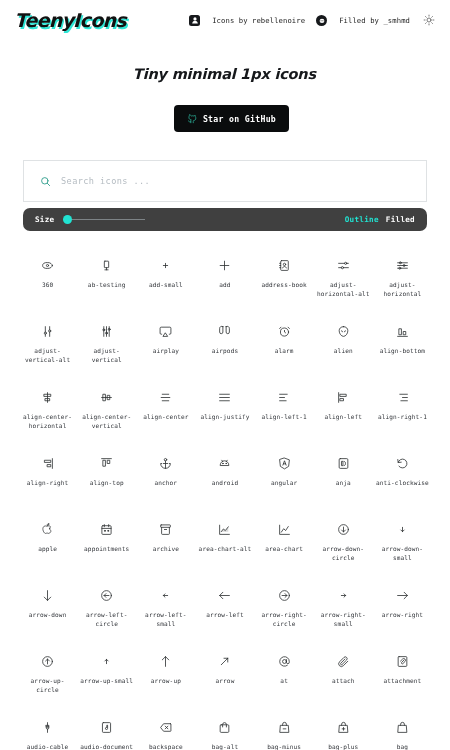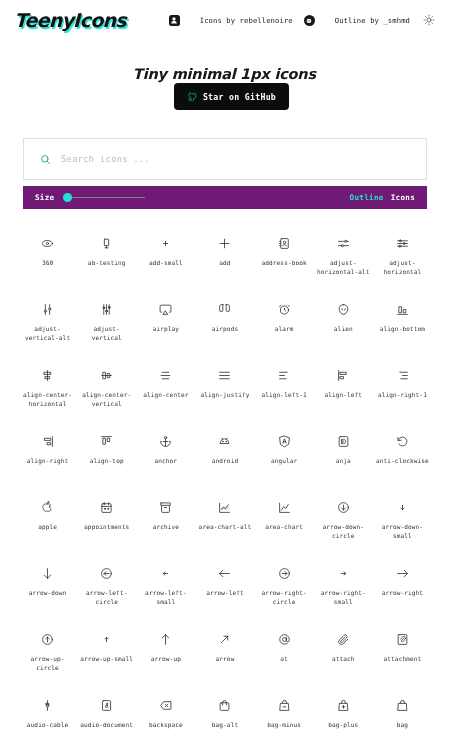--- a/index.html
+++ b/index.html
@@ -33,21 +33,21 @@
   }
   .topbar-right {
     margin-left: auto;
     display: flex;
     align-items: center;
     gap: 11px;
   }
   .credit {
     display: flex;
     align-items: center;
-    gap: 20px;
+    gap: 12px;
     font-size: 7.2px;
     color: #1b1b1b;
     letter-spacing: 0.1px;
     white-space: nowrap;
   }
   .avatar-badge {
     width: 11px; height: 11px;
     border-radius: 2.5px;
     background: #17191c;
     display: flex;
@@ -69,20 +69,21 @@
     font-family: "DejaVu Sans", "Liberation Sans", sans-serif;
     font-size: 14.5px;
     font-weight: bold;
     font-style: italic;
     color: #16181b;
     letter-spacing: -0.2px;
     transform: skewX(-3deg);
     display: inline-block;
   }
   .hero-buttons {
+    margin-top: 22px;
     display: flex;
     justify-content: center;
     gap: 2px;
     padding-left: 13px;
   }
   .cta {
     background: #0a0c0d;
     color: #ffffff;
     border: none;
     border-radius: 4px;
@@ -120,22 +121,22 @@
     font-family: "DejaVu Sans Mono", "Liberation Mono", monospace;
     font-size: 8.6px;
     color: #2b2b2b;
     letter-spacing: 0.4px;
   }
   .search-box input::placeholder { color: #b5bcc2; }
 
   
   .toolbar-wrap { padding: 0 23px; margin-top: 6px; }
   .toolbar {
-    background: #701a75;
-    border-radius: 0;
+    background: #404040;
+    border-radius: 7px;
     height: 23px;
     display: flex;
     align-items: center;
     padding: 0 12px;
     gap: 8px;
   }
   .size-label {
     color: #ffffff;
     font-size: 7.6px;
     font-weight: bold;
@@ -232,21 +233,21 @@
 
     <a class="credit">
       <span class="avatar-badge round">
         <svg width="8" height="8" viewBox="0 0 12 12">
           <circle cx="6" cy="6" r="5.4" fill="#17191c"></circle>
           <ellipse cx="6" cy="7.4" rx="3.6" ry="3.1" fill="#fff"></ellipse>
           <circle cx="4.6" cy="7" r="0.8" fill="#17191c"></circle>
           <circle cx="7.4" cy="7" r="0.8" fill="#17191c"></circle>
         </svg>
       </span>
-      <span>Outline by _smhmd</span>
+      <span>Filled by _smhmd</span>
     </a>
 
     <button class="theme-btn" aria-label="theme">
       <svg width="12" height="12" viewBox="0 0 24 24" fill="none" stroke="currentColor" stroke-width="1.6" stroke-linecap="round">
         <circle cx="12" cy="12" r="4"></circle>
         <path d="M12 2.2v2M12 19.8v2M2.2 12h2M19.8 12h2M5.1 5.1l1.4 1.4M17.5 17.5l1.4 1.4M18.9 5.1l-1.4 1.4M6.5 17.5l-1.4 1.4"></path>
       </svg>
     </button>
   </div>
 </div>
@@ -284,21 +285,21 @@
   <div class="toolbar">
     <span class="size-label">Size</span>
 
     <div class="slider">
       <div class="track"></div>
       <div class="thumb"></div>
     </div>
 
     <div class="style-toggle">
       <span class="style-opt active">Outline</span>
-      <span class="style-opt">Icons</span>
+      <span class="style-opt">Filled</span>
     </div>
   </div>
 </div>
 
 <div class="grid-wrap">
   <div class="grid" id="icon-grid">
       <div class="cell">
         <div class="glyph">
           <svg width="13" height="13" viewBox="0 0 24 24" fill="none" stroke="currentColor" stroke-width="1.5" stroke-linecap="round" stroke-linejoin="round">
             <ellipse cx="12" cy="12" rx="9" ry="5.5"></ellipse>

